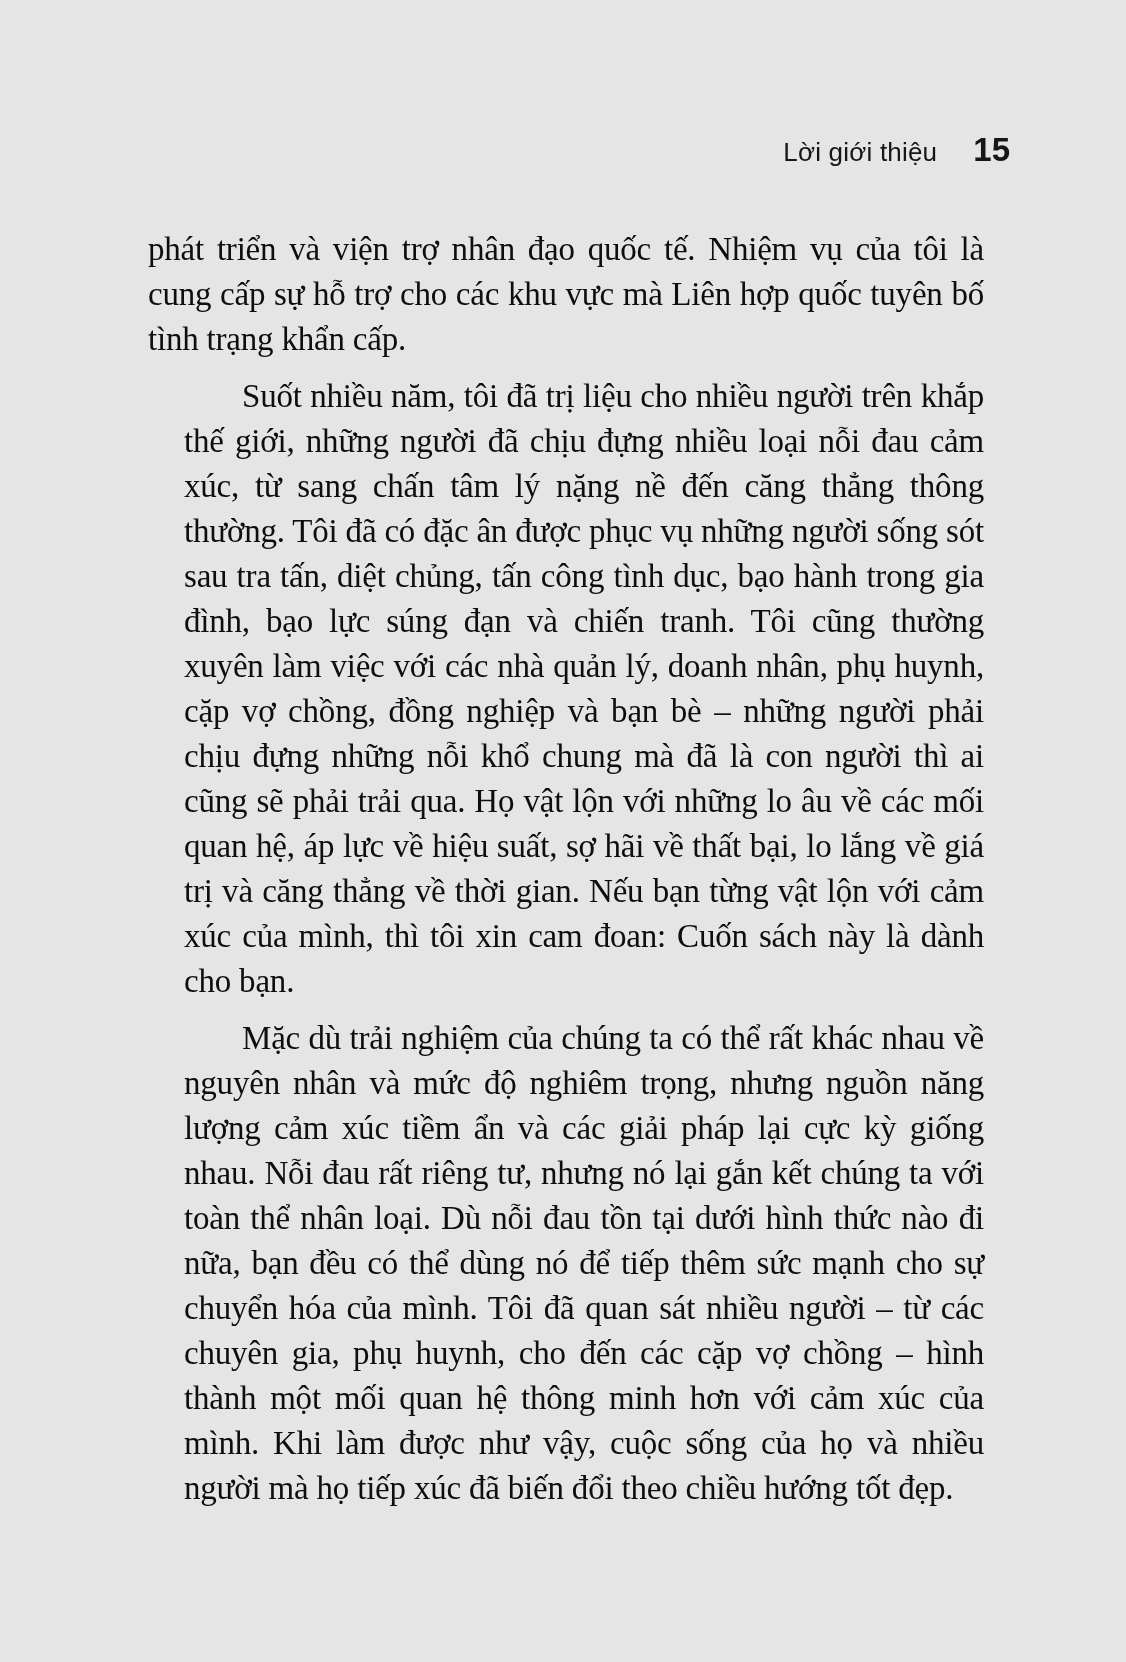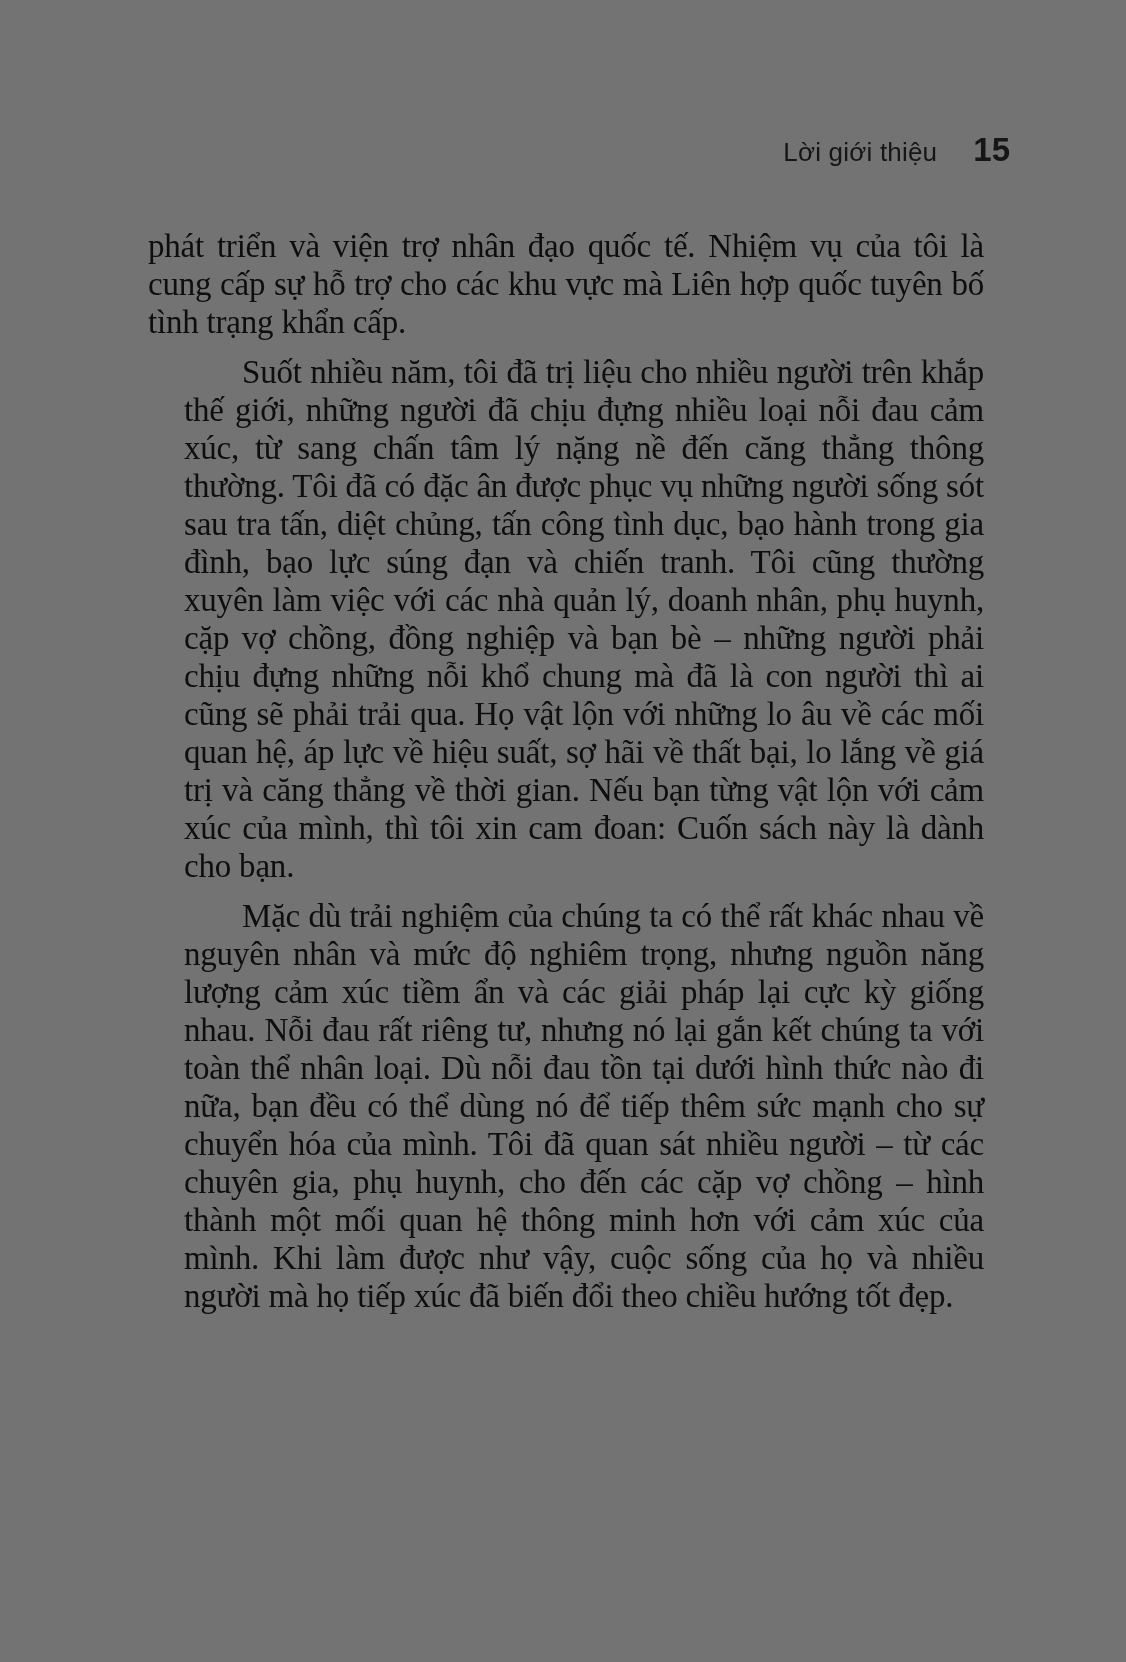--- a/index.html
+++ b/index.html
@@ -4,21 +4,21 @@
 <style>
   html, body {
     margin: 0;
     padding: 0;
     background: #ffffff;
   }
   .page {
     position: relative;
     width: 1126px;
     height: 1662px;
-    background: #737373;
+    background: #e5e5e5;
     overflow: hidden;
   }
   .running-head {
     position: absolute;
     top: 133px;
     left: 146px;
     width: 864px;
     text-align: right;
     font-family: "Liberation Sans", sans-serif;
     line-height: 1;
@@ -35,21 +35,21 @@
     font-weight: 700;
     margin-left: 36px;
   }
   .body-text {
     position: absolute;
     top: 227px;
     left: 148px;
     width: 836px;
     font-family: "Liberation Serif", serif;
     font-size: 33px;
-    line-height: 38px;
+    line-height: 45px;
     letter-spacing: -0.2px;
     color: #0e0e0e;
     text-align: justify;
     text-justify: inter-word;
     hyphens: none;
   }
   .body-text p.para {
     margin: 0 0 12px 0;
     padding: 0;
   }

